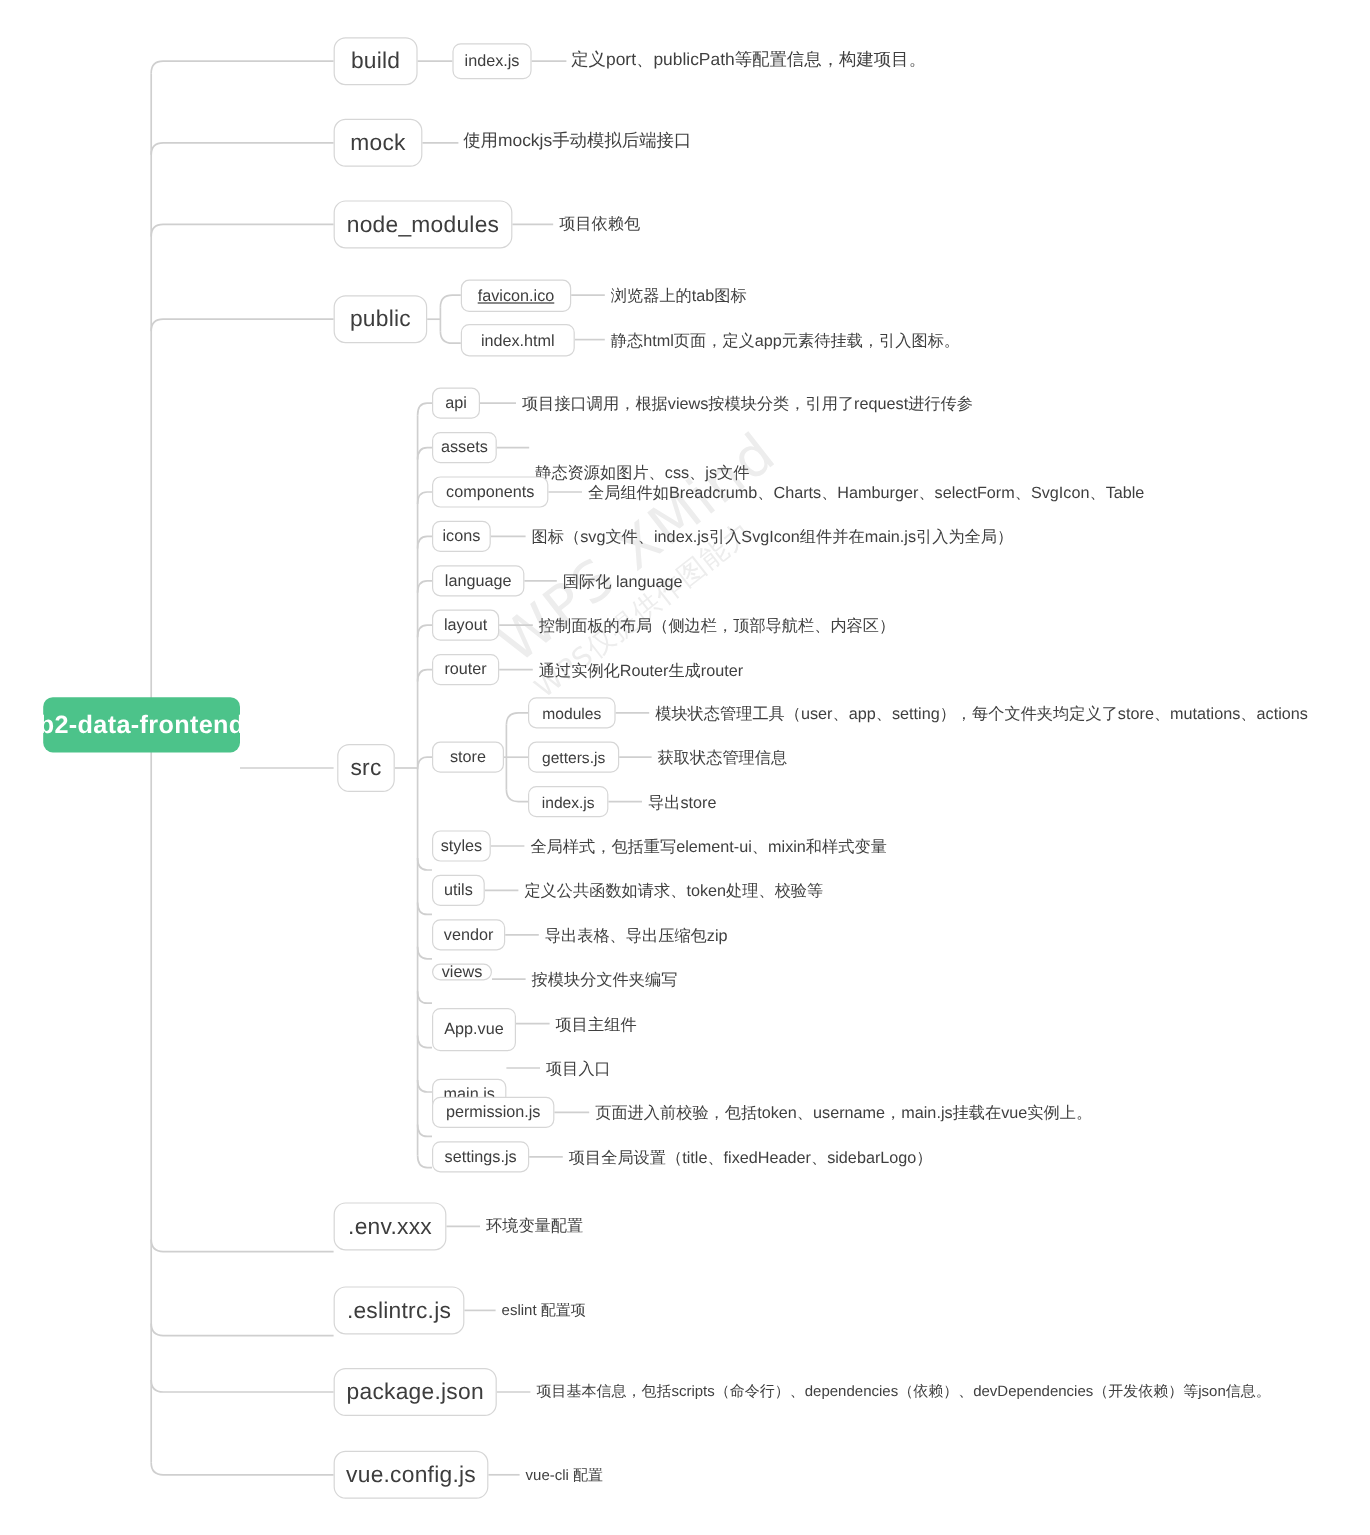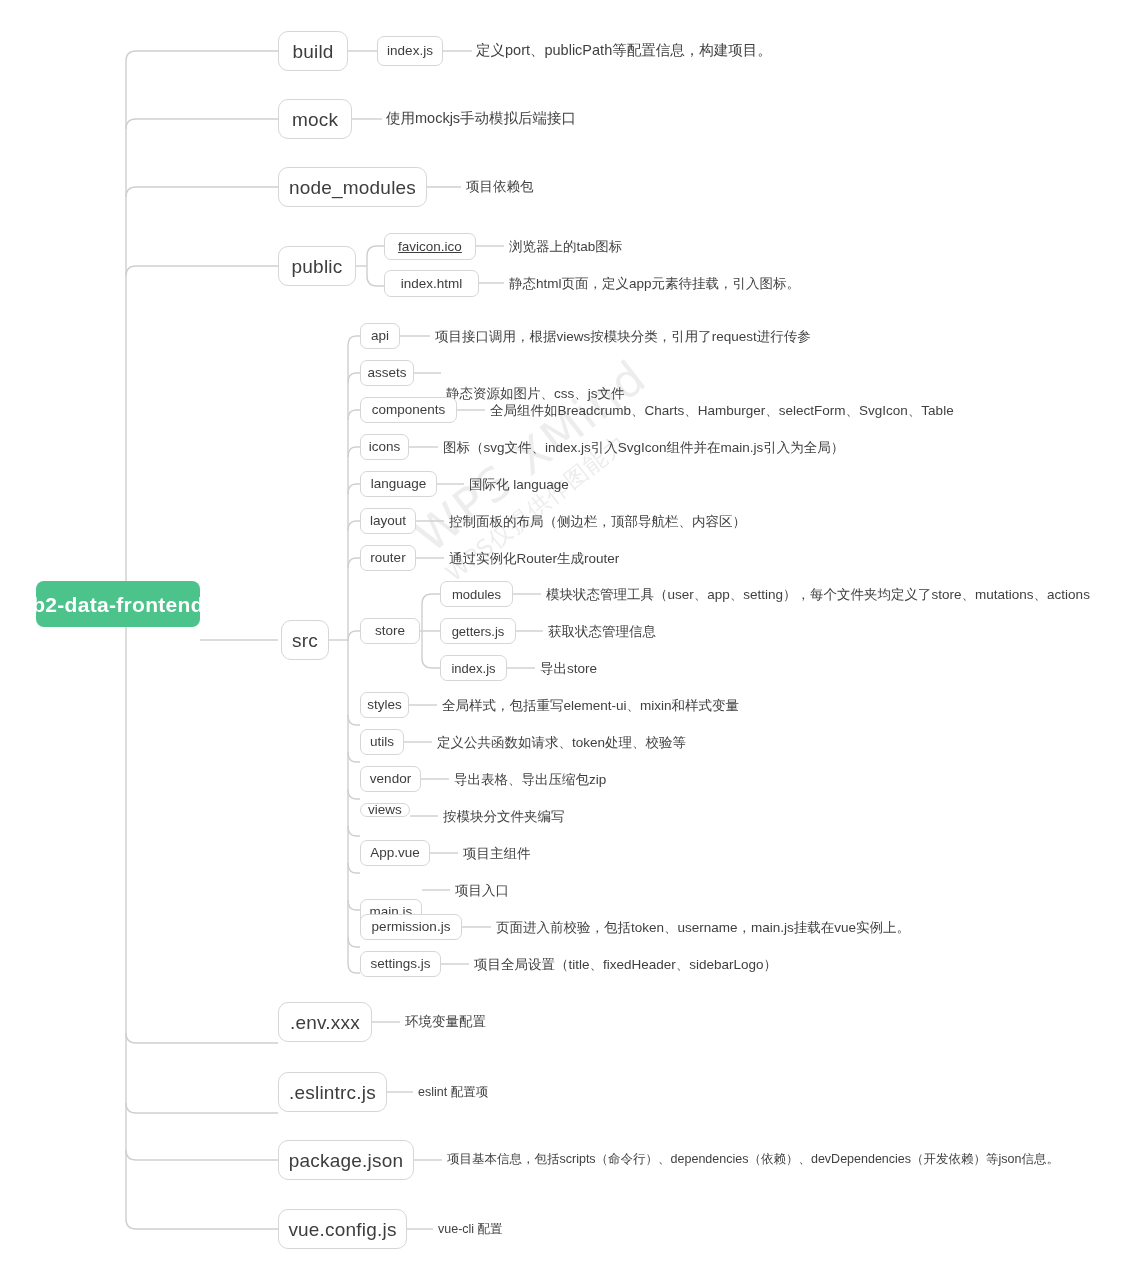--- a/index.html
+++ b/index.html
@@ -263,21 +263,21 @@
 
   <div class="node lvl2" style="left:360px; top:729px; width:44px; height:26px;">utils</div>
   <div class="note n-md" style="left:437px; top:736px;">定义公共函数如请求、token处理、校验等</div>
 
   <div class="node lvl2" style="left:360px; top:766px; width:61px; height:26px;">vendor</div>
   <div class="note n-md" style="left:454px; top:773px;">导出表格、导出压缩包zip</div>
 
   <div class="node lvl2" style="left:360px; top:803px; width:50px; height:14px;">views</div>
   <div class="note n-md" style="left:443px; top:810px;">按模块分文件夹编写</div>
 
-  <div class="node lvl2" style="left:360px; top:840px; width:70px; height:26px;">App.vue</div>
+  <div class="node lvl2" style="left:360px; top:840px; width:70px; height:36px;">App.vue</div>
   <div class="note n-md" style="left:463px; top:847px;">项目主组件</div>
 
   <div class="node lvl2" style="left:360px; top:899px; width:62px; height:26px;">main.js</div>
   <div class="note n-md" style="left:455px; top:884px;">项目入口</div>
 
   <div class="node lvl2" style="left:360px; top:914px; width:102px; height:26px;">permission.js</div>
   <div class="note n-md" style="left:496px; top:921px;">页面进入前校验，包括token、username，main.js挂载在vue实例上。</div>
 
   <div class="node lvl2" style="left:360px; top:951px; width:81px; height:26px;">settings.js</div>
   <div class="note n-md" style="left:474px; top:958px;">项目全局设置（title、fixedHeader、sidebarLogo）</div>

